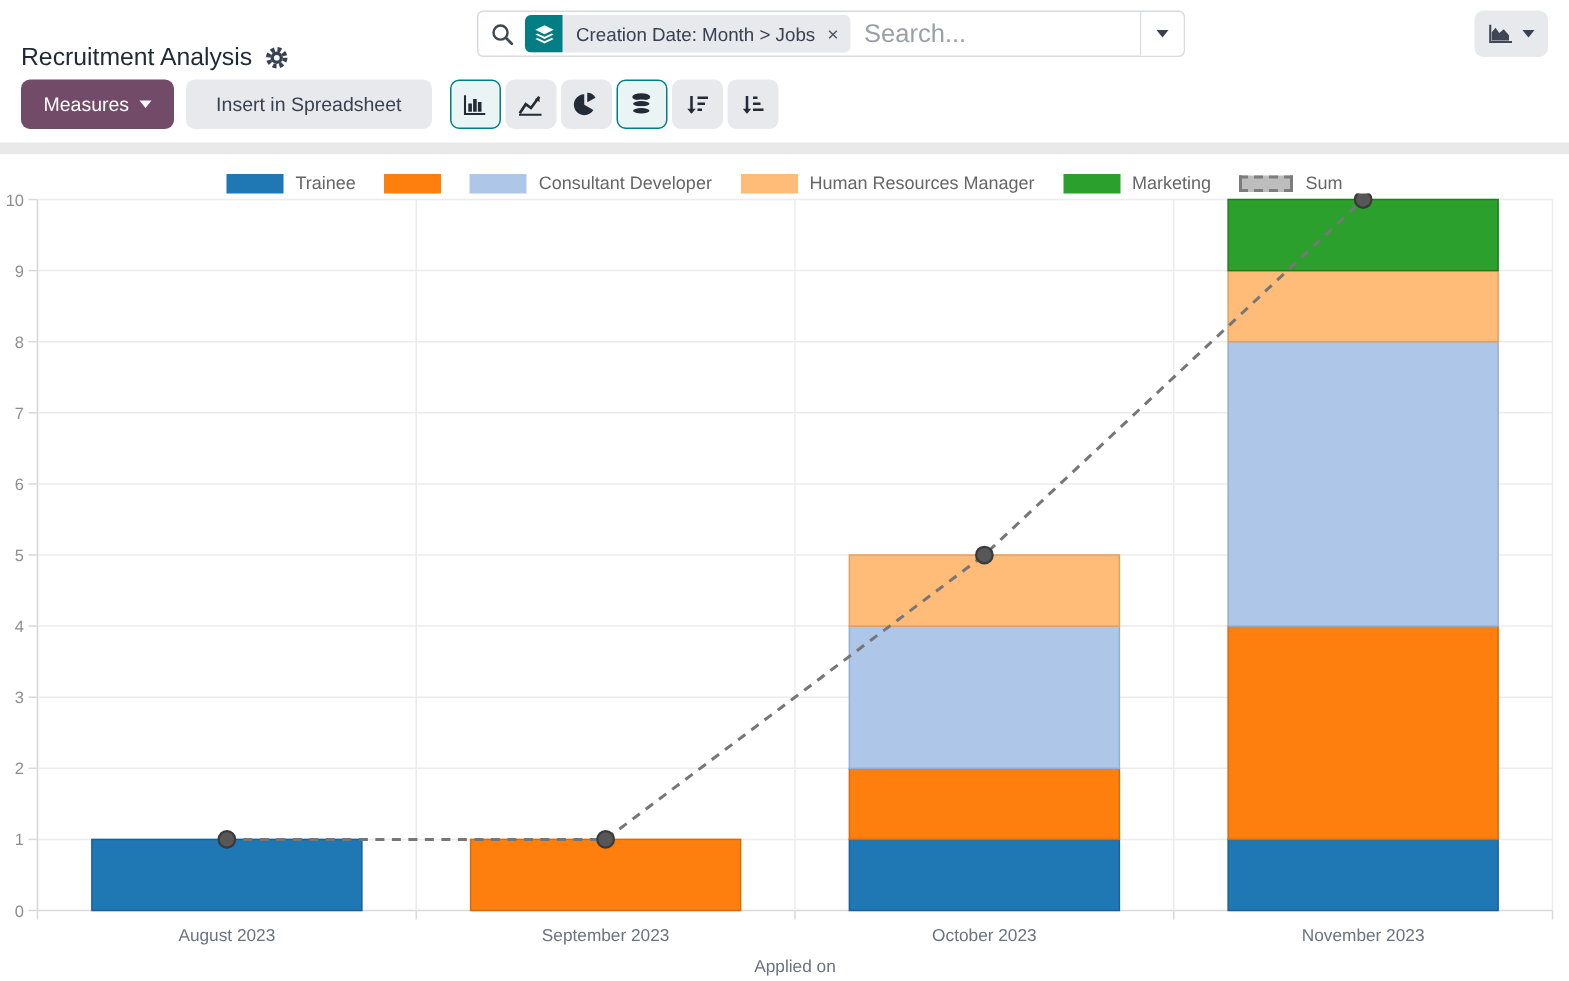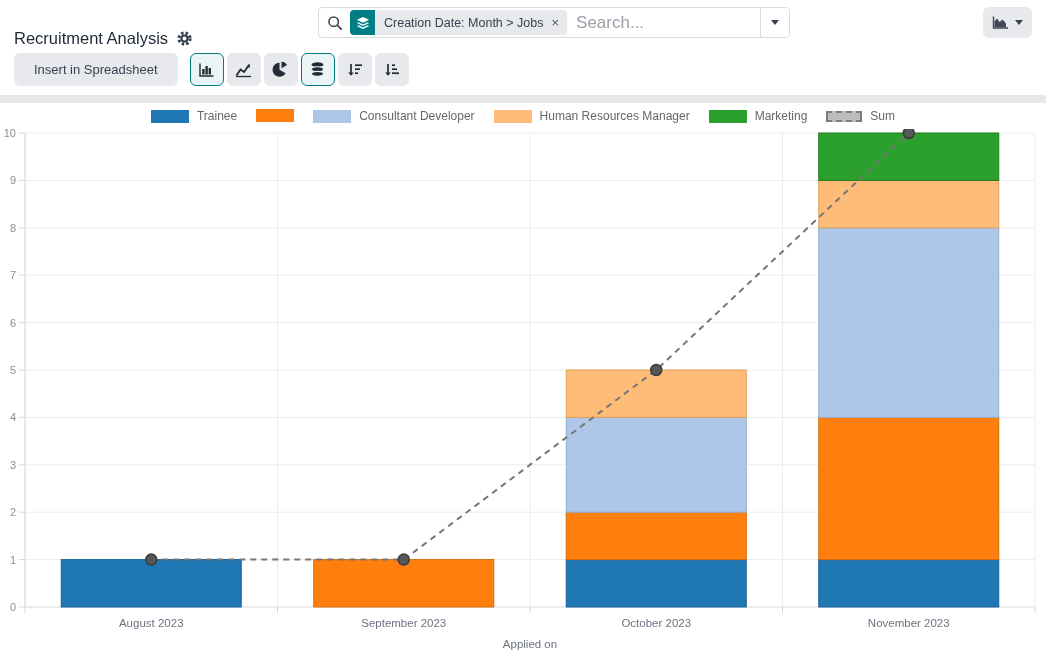--- a/index.html
+++ b/index.html
@@ -147,21 +147,21 @@
     border: 1px solid #017e84;
   }
 
   .divider-band { height: 8px; background: #e9e9e9; }
 
   
   .chart-card { background: #fff; height: 551px; }
   .legend {
     height: 26px;
     display: flex;
-    align-items: flex-start;
+    align-items: flex-end;
     justify-content: center;
     gap: 19px;
     list-style: none;
     padding-top: 6px;
   }
   .legend li { display: flex; align-items: center; gap: 8px; cursor: pointer; }
   .legend .swatch { width: 38px; height: 13px; }
   .legend .swatch.dashed {
     background: #bdbdbd;
     border: 2px dashed #7d7d7d;
@@ -215,20 +215,24 @@
   <button class="view-switcher">
     <svg width="17" height="15" viewBox="0 0 17 15">
       <path d="M2.5 12 L2.5 6.5 5 3.5 7.5 7 10.5 4.5 14 8.5 14 12 Z" fill="#3f4754"></path>
       <path d="M1.5 1.5 L1.5 13 16 13" fill="none" stroke="#3f4754" stroke-width="1.4"></path>
     </svg>
     <span class="caret dark"></span>
   </button>
 </div>
 
 <div class="toolbar">
+  <button class="btn-primary">
+    <span>Measures</span>
+    <span class="caret white"></span>
+  </button>
   <button class="btn-secondary">
     <span>Insert in Spreadsheet</span>
   </button>
 
   <div class="icon-group">
     <button class="icon-btn active">
       <svg width="17" height="16" viewBox="0 0 17 16">
         <path d="M2 1.5 L2 14 15.5 14" fill="none" stroke="#222b36" stroke-width="1.4"></path>
         <rect x="4.2" y="7" width="2.4" height="5.5" fill="#222b36"></rect>
         <rect x="7.4" y="4" width="2.4" height="8.5" fill="#222b36"></rect>

